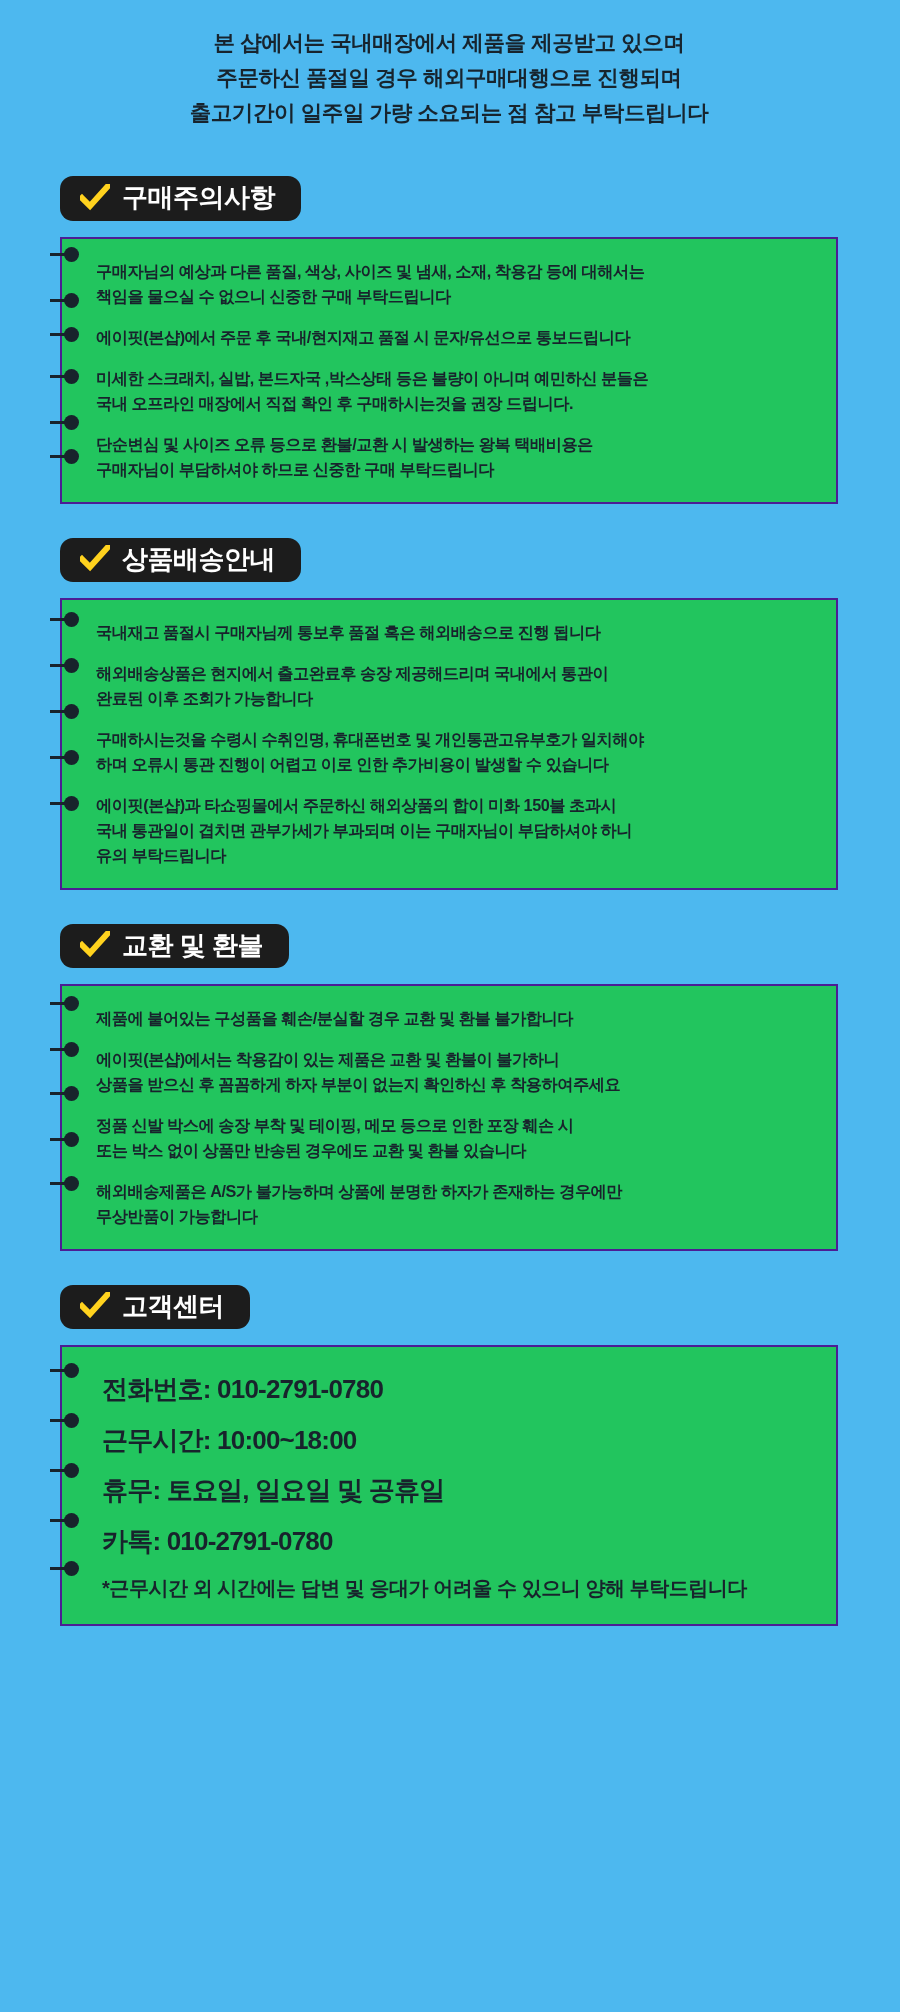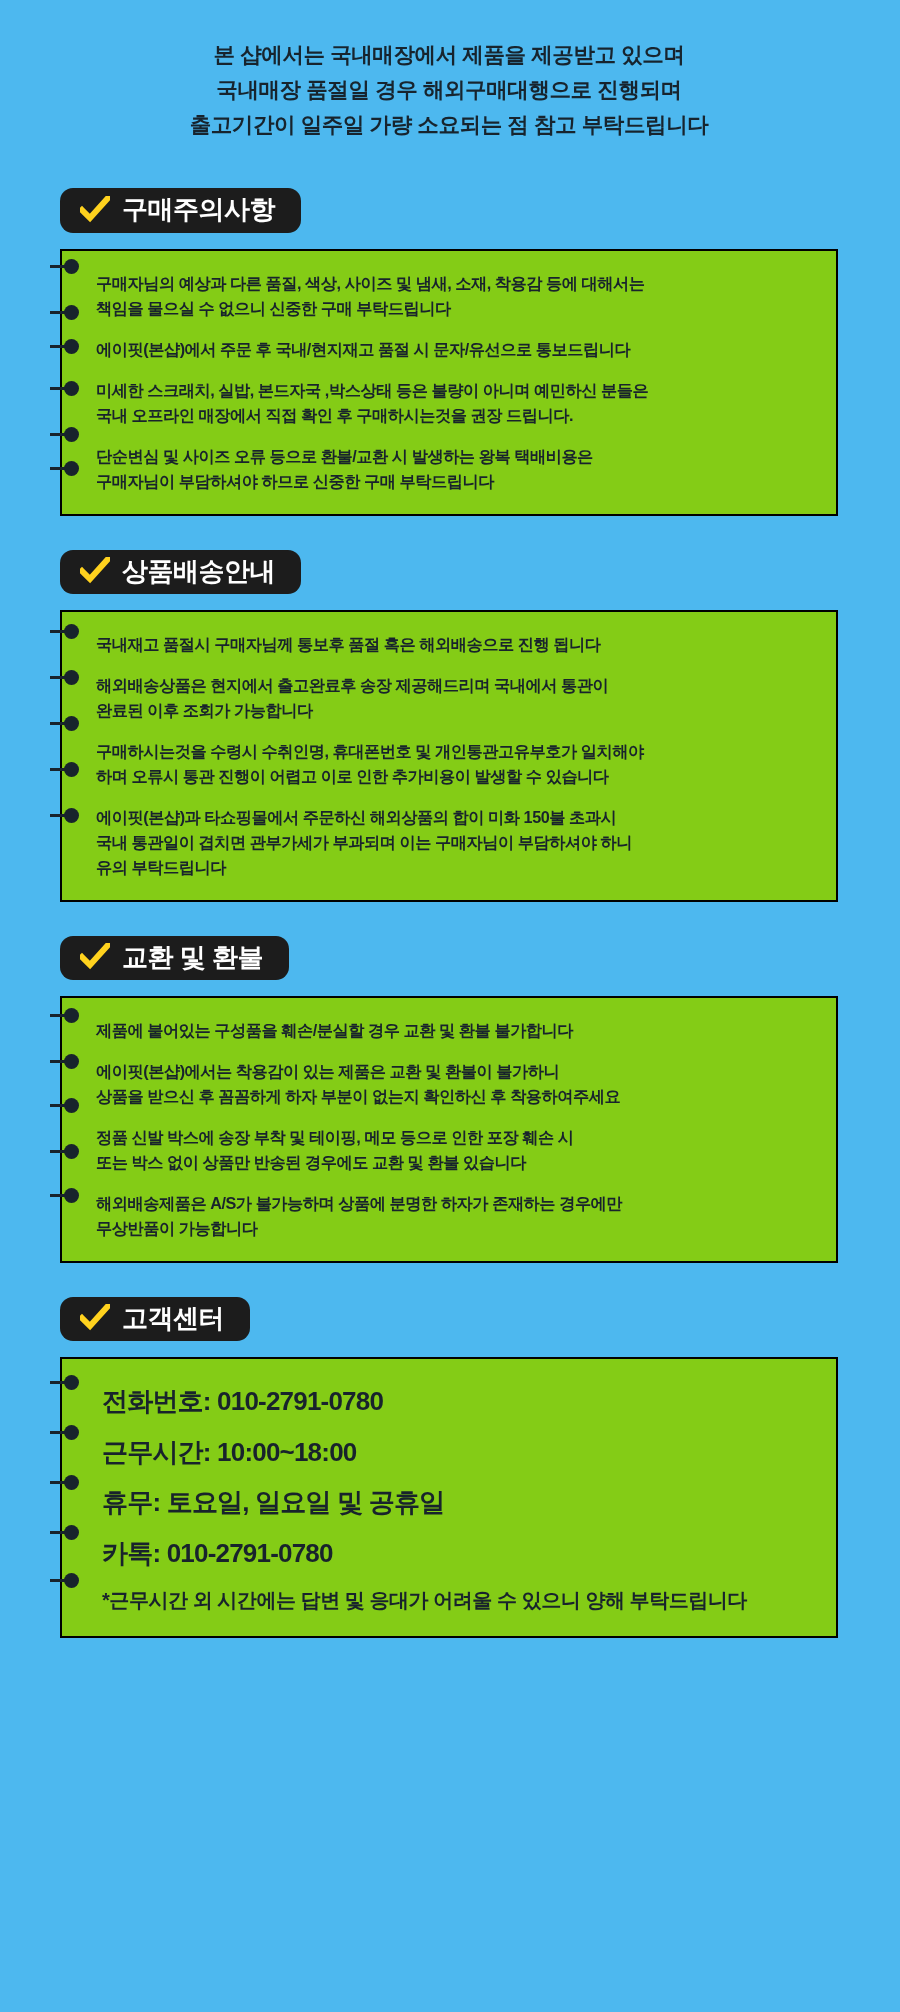--- a/index.html
+++ b/index.html
@@ -11,21 +11,21 @@
     min-height: 2012px;
     background: #4db8ef;
     font-family: "Liberation Sans", "DejaVu Sans", sans-serif;
     -webkit-font-smoothing: antialiased;
   }
   .page {
     position: relative;
     width: 898px;
     min-height: 2012px;
     box-sizing: border-box;
-    padding: 16px 0 40px 0;
+    padding: 4px 0 40px 0;
   }
 
   
   .intro {
     text-align: center;
     color: #17242e;
     font-weight: bold;
     font-size: 21.5px;
     line-height: 1.62;
     letter-spacing: -0.4px;
@@ -65,22 +65,22 @@
     white-space: nowrap;
   }
 
   
   .panel-wrap {
     position: relative;
     margin: 16px 60px 0 60px;
   }
   .panel {
     position: relative;
-    background: #84cc16;
-    border: 2px solid #000000;
+    background: #22c55e;
+    border: 2px solid #4c1d95;
     padding: 20px 26px 20px 34px;
     box-sizing: border-box;
   }
   .bullet-row {
     position: relative;
     color: #18232c;
     font-size: 16.2px;
     font-weight: bold;
     line-height: 1.54;
     letter-spacing: -0.45px;
@@ -142,21 +142,21 @@
     white-space: nowrap;
   }
 </style>
 </head>
 <body>
 
 <div class="page">
 
   <div class="intro">
     <div>본 샵에서는 국내매장에서 제품을 제공받고 있으며</div>
-    <div>국내매장 품절일 경우 해외구매대행으로 진행되며</div>
+    <div>주문하신 품절일 경우 해외구매대행으로 진행되며</div>
     <div>출고기간이 일주일 가량 소요되는 점 참고 부탁드립니다</div>
   </div>
 
   <div class="section first">
     <div class="heading-wrap">
       <div class="heading">
         <span>
           <svg class="check" viewBox="0 0 30 28" aria-hidden="true">
             <path d="M2 14 L10 22 L28 2" fill="none" stroke="#ffd21e" stroke-width="6" stroke-linecap="square" stroke-linejoin="miter"></path>
           </svg>

